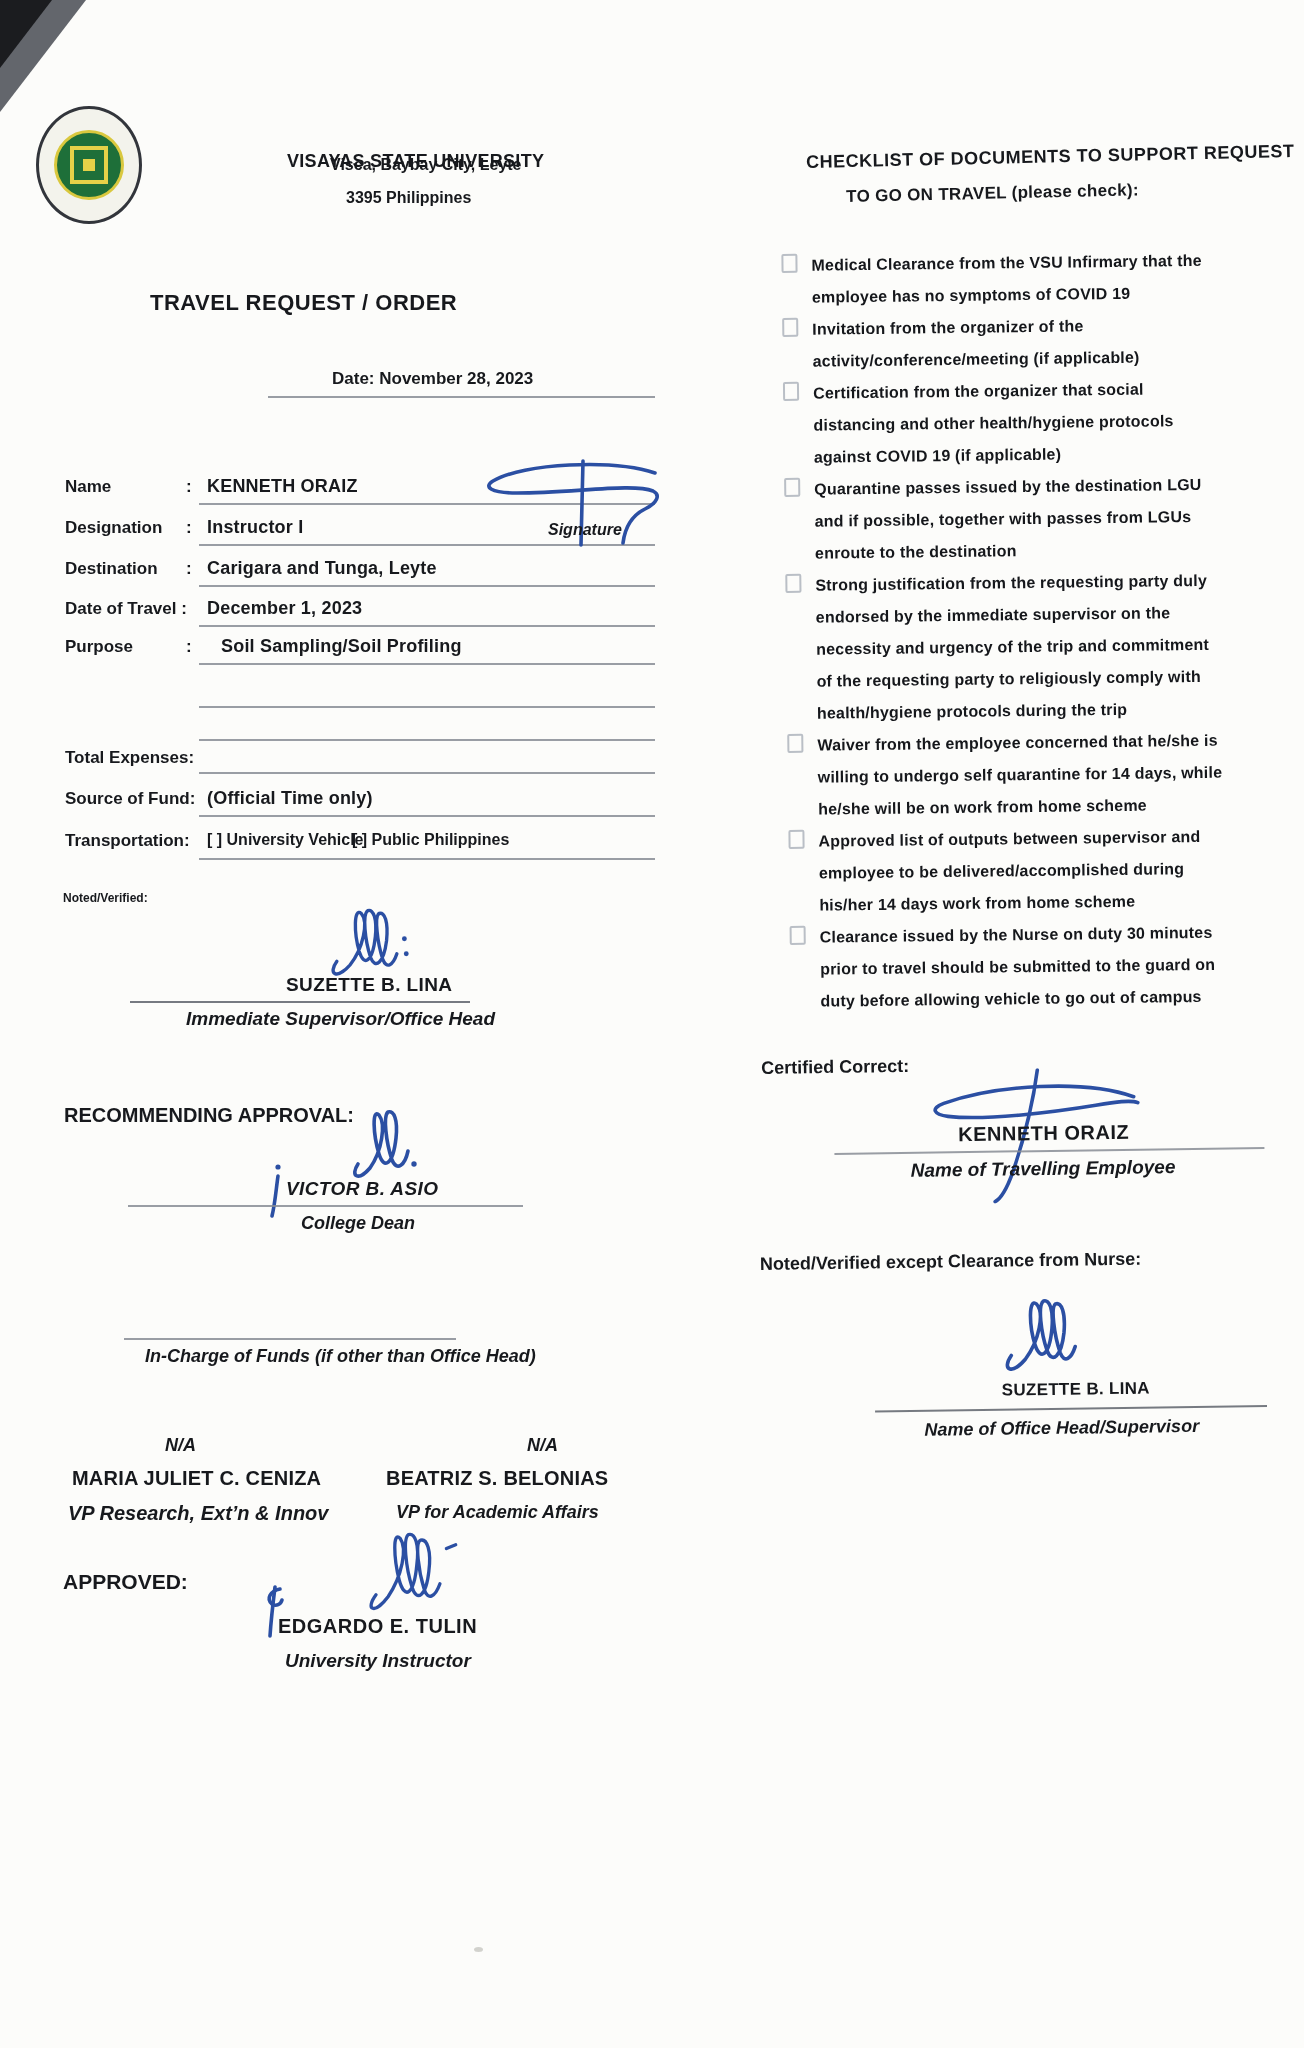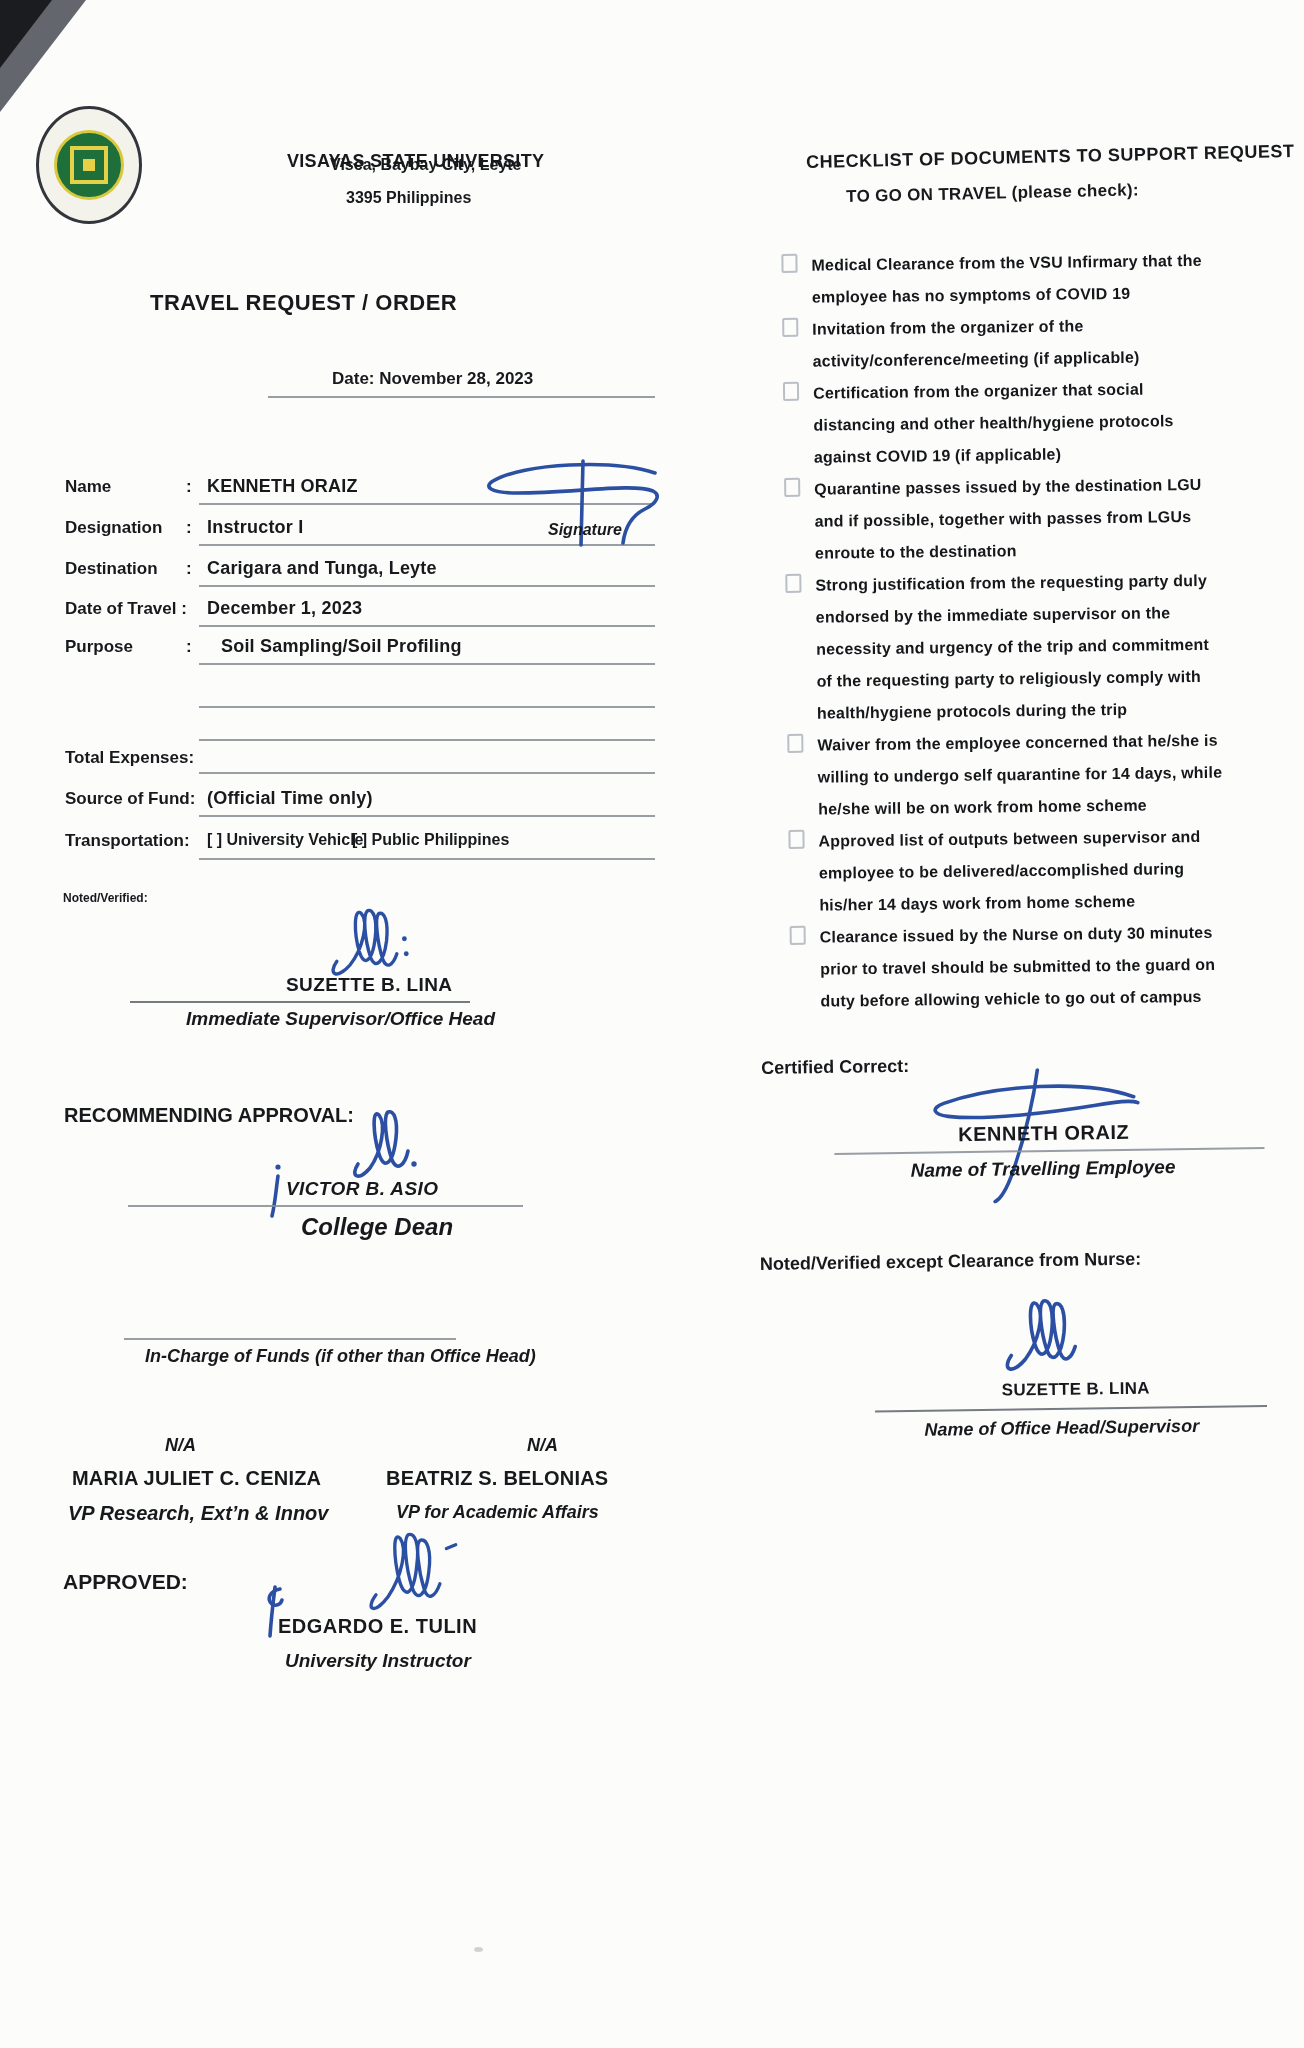--- a/index.html
+++ b/index.html
@@ -130,21 +130,21 @@
 <svg class="sig" style="left:348px;top:1106px;" width="70" height="78" viewBox="0 0 70 78">
   <path d="M10 58 C2 70, 10 76, 22 62 C34 45, 38 18, 31 9 C24 2, 25 28, 31 48 C36 64, 45 59, 48 32 C50 14, 46 4, 40 6 C35 10, 38 36, 44 54 C49 66, 57 59, 60 45"></path>
   <circle cx="66" cy="58" r="2.7"></circle>
 </svg>
 <svg class="sig" style="left:268px;top:1162px;" width="18" height="58" viewBox="0 0 18 58">
   <circle cx="10" cy="5" r="2.6"></circle>
   <path d="M10 14 C8 28, 7 42, 4 54"></path>
 </svg>
 <div class="abs b i" style="left:286px;top:1178px;font-size:19px;letter-spacing:.4px;">VICTOR B. ASIO</div>
 <div class="line" style="left:128px;top:1205px;width:395px;"></div>
-<div class="abs b i" style="left:301px;top:1213px;font-size:24px;">College Dean</div>
+<div class="abs b i" style="left:301px;top:1213px;font-size:18px;">College Dean</div>
 
 <div class="line" style="left:124px;top:1338px;width:332px;"></div>
 <div class="abs b i" style="left:145px;top:1346px;font-size:18px;">In-Charge of Funds (if other than Office Head)</div>
 
 <div class="abs b i" style="left:165px;top:1435px;font-size:18px;">N/A</div>
 <div class="abs b i" style="left:527px;top:1435px;font-size:18px;">N/A</div>
 <div class="abs b" style="left:72px;top:1467px;font-size:20px;letter-spacing:.2px;">MARIA JULIET C. CENIZA</div>
 <div class="abs b" style="left:386px;top:1467px;font-size:20px;letter-spacing:.2px;">BEATRIZ S. BELONIAS</div>
 <div class="abs b i" style="left:68px;top:1502px;font-size:20px;">VP Research, Ext’n &amp; Innov</div>
 <div class="abs b i" style="left:396px;top:1502px;font-size:18px;">VP for Academic Affairs</div>

